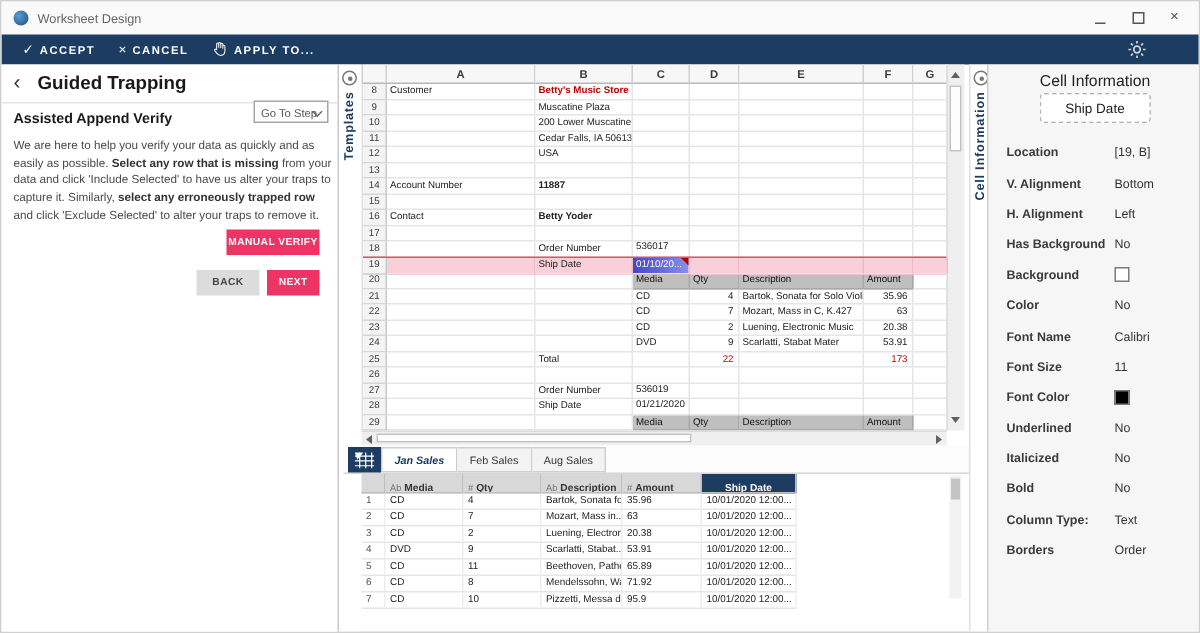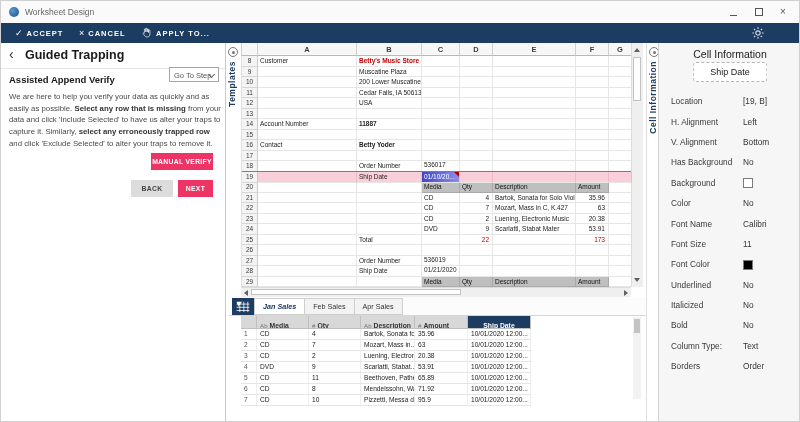--- a/index.html
+++ b/index.html
@@ -103,21 +103,21 @@
   .xlicon{position:absolute;left:280px;top:4px;width:18px;height:15px;}
   .fiticon{position:absolute;left:313px;top:5px;color:#dfe6ee;font-size:8px;border-left:1px solid #9fb0c4;border-right:1px solid #9fb0c4;padding:0 2px;line-height:13px;}
   .slider{position:absolute;left:342px;top:11px;width:40px;height:2px;background:#c9d2dc;}
   .sthumb{position:absolute;left:14px;top:-3px;width:8px;height:8px;border-radius:50%;background:#ee3365;}
   
   .rightpanel{position:absolute;left:657px;top:42px;width:143px;height:380px;background:#f6f6f6;border-left:1px solid #cfcfcf;box-sizing:border-box;}
   .rptitle{position:absolute;left:0;top:5px;width:100%;text-align:center;font-size:10.5px;color:#222;}
   .chip{position:absolute;left:50%;transform:translateX(-50%);top:19px;background:#fff;border:1px dashed #b5b5b5;border-radius:3px;font-size:9px;color:#222;padding:4px 16px;white-space:nowrap;}
   .props{position:absolute;left:0;top:48px;width:100%;}
   .prow{display:flex;align-items:center;height:20.4px;padding:0 12px;}
-  .plabel{flex:0 0 72px;font-size:8.3px;font-weight:normal;color:#3a3a3a;}
+  .plabel{flex:0 0 72px;font-size:8.3px;font-weight:bold;color:#3a3a3a;}
   .pval{font-size:8.3px;color:#333;}
   .swatch{display:inline-block;width:8px;height:8px;border:1px solid #7a7a7a;vertical-align:middle;}
 </style>
 </head>
 <body>
 
 <div id="app">
 
   <div class="titlebar">
     <span class="appicon"></span>
@@ -414,21 +414,21 @@
   <div class="tabsbar">
     <span class="tabicon">
         <svg width="16" height="13" viewBox="0 0 20 16">
           <path d="M2 5 h16 M2 9 h16 M2 13 h16 M6 2 v13 M11 2 v13 M16 2 v13" stroke="#fff" stroke-width="1" fill="none"></path>
           <path d="M2 2 l7 0 l-5 6 z" fill="#fff"></path>
         </svg>
       </span>
     <span class="tabs">
         <span class="tab active">Jan Sales</span>
         <span class="tab">Feb Sales</span>
-        <span class="tab">Apr Sales</span>
+        <span class="tab">Aug Sales</span>
       </span>
   </div>
 
   <div class="theader">
       <div class="tc th"></div>
       <div class="tc th"><span class="pfx">Ab</span><span class="lbl">Media</span></div>
       <div class="tc th"><span class="pfx">#</span><span class="lbl">Qty</span></div>
       <div class="tc th"><span class="pfx">Ab</span><span class="lbl">Description</span></div>
       <div class="tc th"><span class="pfx">#</span><span class="lbl">Amount</span></div>
       <div class="tc th sel"><span class="lbl">Ship Date</span></div>
@@ -503,28 +503,28 @@
 
   <div class="rightpanel">
     <div class="rptitle">Cell Information</div>
     <div class="chip">Ship Date</div>
     <div class="props">
         <div class="prow">
           <div class="plabel">Location</div>
           <div class="pval">[19, B]</div>
         </div>
         <div class="prow">
+          <div class="plabel">V. Alignment</div>
+          <div class="pval">Bottom</div>
+        </div>
+        <div class="prow">
           <div class="plabel">H. Alignment</div>
           <div class="pval">Left</div>
         </div>
         <div class="prow">
-          <div class="plabel">V. Alignment</div>
-          <div class="pval">Bottom</div>
-        </div>
-        <div class="prow">
           <div class="plabel">Has Background</div>
           <div class="pval">No</div>
         </div>
         <div class="prow">
           <div class="plabel">Background</div>
           <div class="pval"><span class="swatch" style="background: rgb(255, 255, 255);"></span></div>
         </div>
         <div class="prow">
           <div class="plabel">Color</div>
           <div class="pval">No</div>

